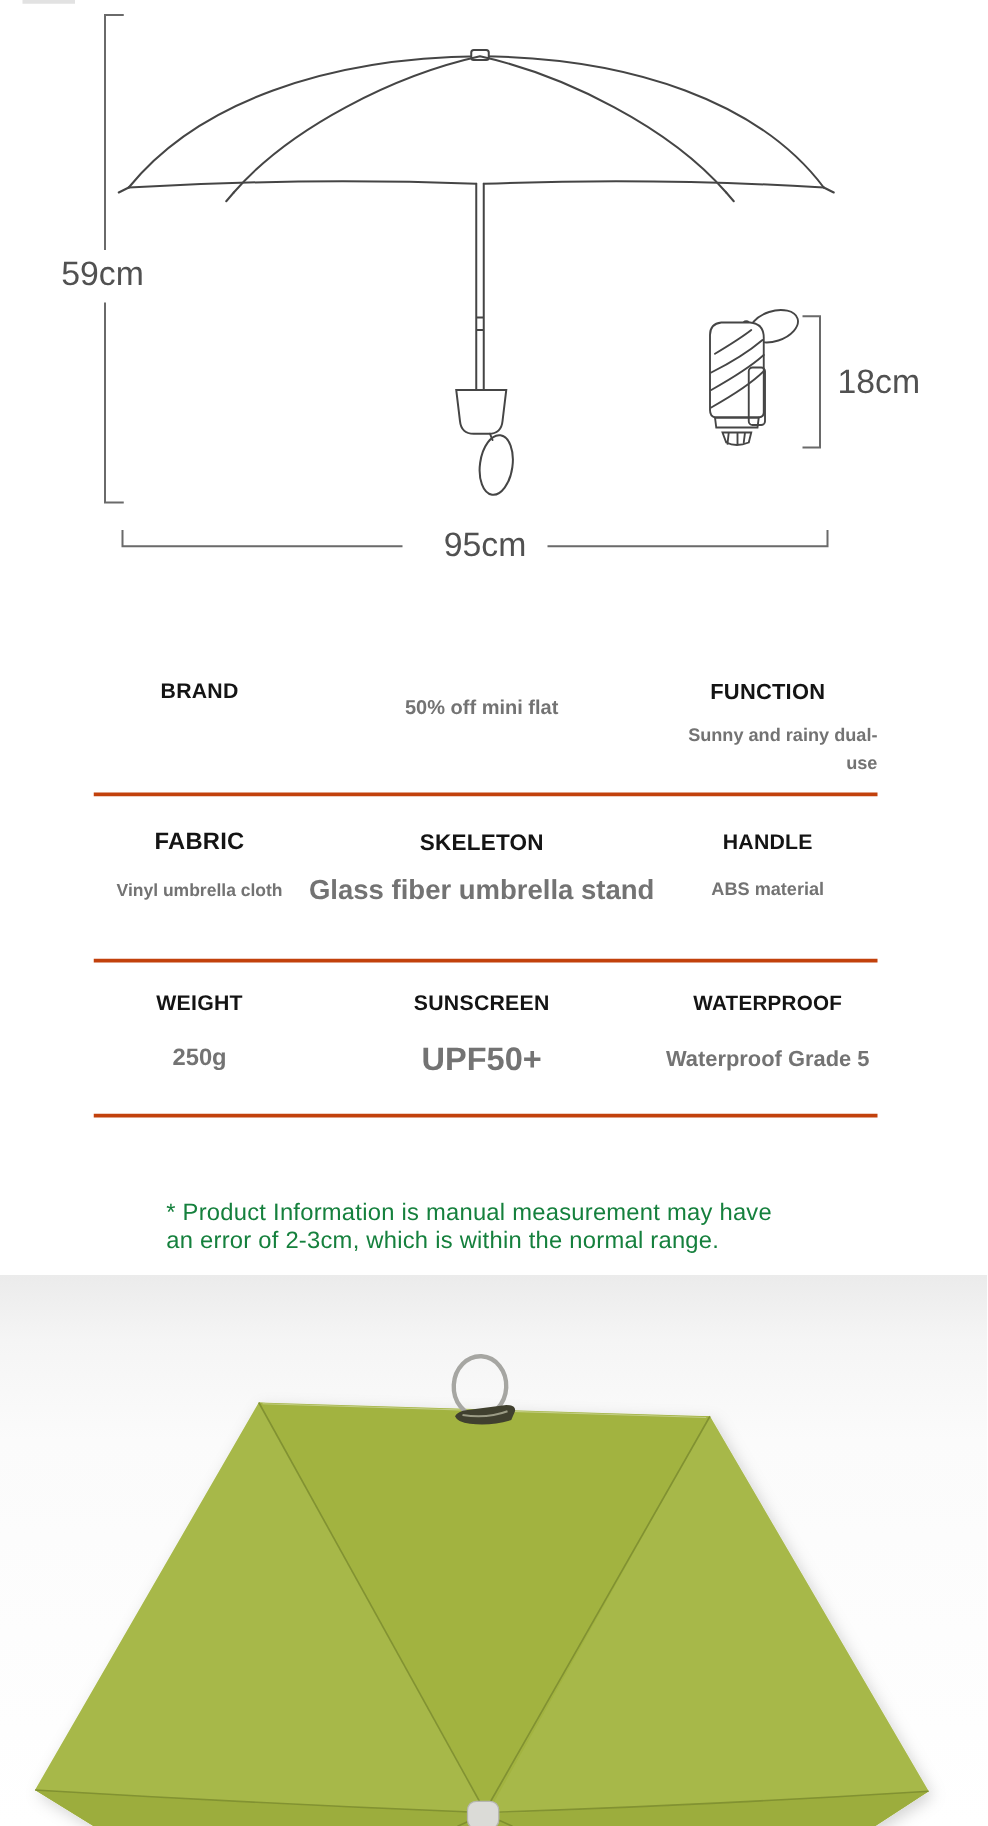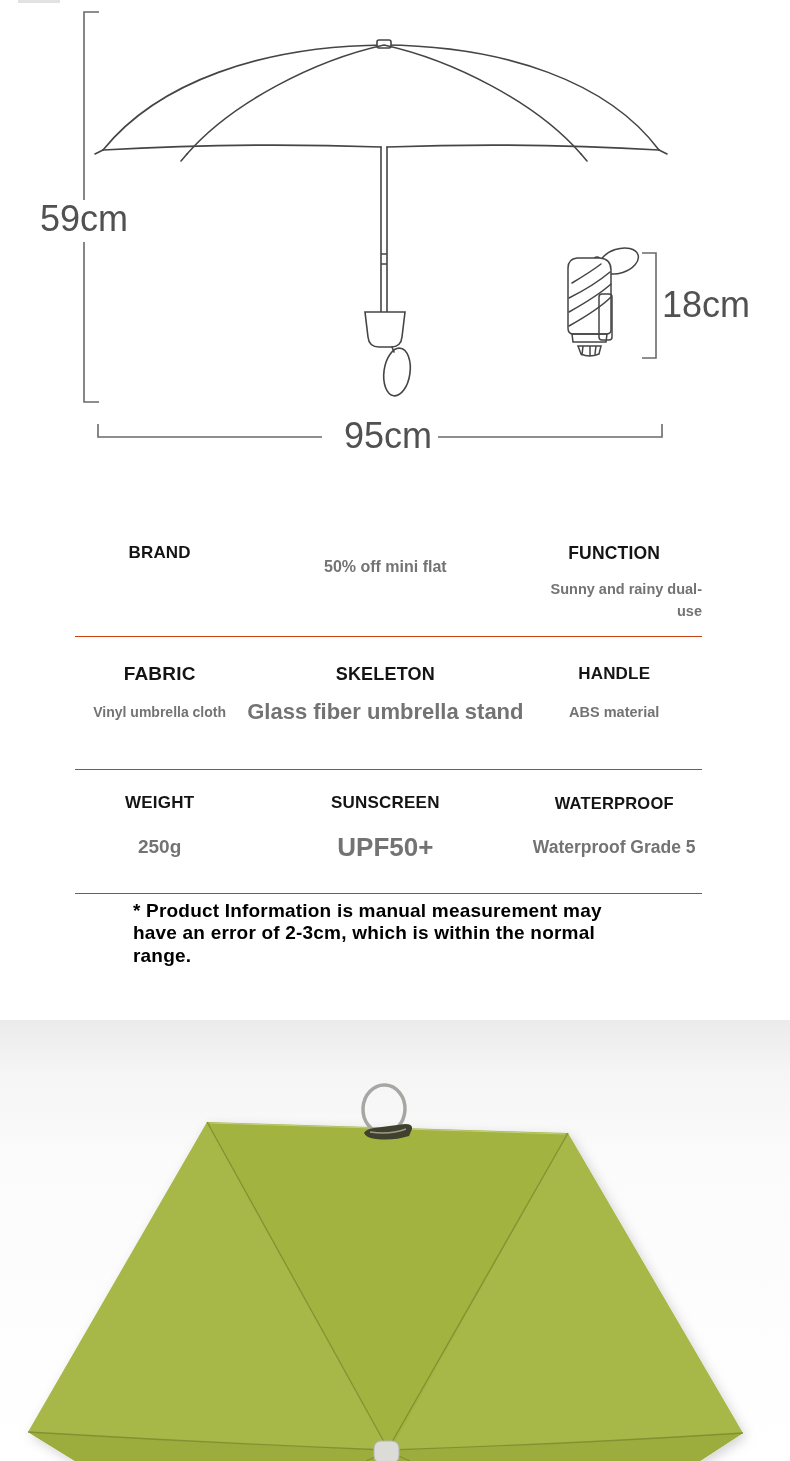--- a/index.html
+++ b/index.html
@@ -4,31 +4,31 @@
 <style>
   html,body{margin:0;padding:0;background:#ffffff;}
   .page{
     position:relative;width:790px;height:1461px;overflow:hidden;
     background:#ffffff;font-family:"Liberation Sans",sans-serif;
   }
   .artifact{position:absolute;left:18px;top:0;width:42px;height:3px;background:#e2e2e2;}
   
   .diagram-svg{position:absolute;left:0;top:0;}
   .dim-label{
-    position:absolute;color:#515151;font-size:36px;font-weight:400;
+    position:absolute;color:#515151;font-size:27px;font-weight:400;
     text-align:center;line-height:32px;background:#ffffff;
   }
   .dim-height{left:40px;top:203px;width:84px;}
   .dim-width{left:338px;top:420px;width:100px;}
   .dim-folded{left:662px;top:289px;width:82px;}
   
   .spec-table{position:absolute;left:75px;top:500px;width:627px;}
   .spec-row{
     display:grid;grid-template-columns:27% 45% 28%;
-    border-bottom:1px solid #c2410c;box-sizing:border-box;
+    border-bottom:3px solid #c2410c;box-sizing:border-box;
   }
   .spec-row.r1{height:137px;padding-top:42px;}
   .spec-row.r2{height:133px;padding-top:26px;}
   .spec-row.r3{height:124px;padding-top:22px;}
   .spec-cell{text-align:center;}
   .spec-header{color:#141414;font-weight:700;font-size:17px;line-height:22px;letter-spacing:.2px;}
   .spec-value{color:#737373;font-weight:700;font-size:16px;line-height:22px;margin-top:14px;}
   .r1 .c3 .spec-header{font-size:17.5px;}
   .r1 .c2 .spec-value{font-size:16px;}
   .r1 .c3 .spec-value{font-size:14.5px;text-align:right;}
@@ -38,22 +38,22 @@
   .r2 .c1 .spec-value{font-size:14px;}
   .r2 .c2 .spec-value{font-size:22px;}
   .r2 .c3 .spec-value{font-size:14.5px;}
   .r3 .spec-value{margin-top:18px;}
   .r3 .c3 .spec-header{font-size:16.5px;}
   .r3 .c1 .spec-value{font-size:19px;line-height:30px;}
   .r3 .c2 .spec-value{font-size:26px;line-height:30px;}
   .r3 .c3 .spec-value{font-size:17.5px;margin-top:22px;}
   
   .disclaimer{
-    position:absolute;left:133px;top:900px;width:505px;
-    color:#000000;font-size:19px;font-weight:700;line-height:1.18;letter-spacing:.2px;
+    position:absolute;left:133px;top:960px;width:505px;
+    color:#15803d;font-size:19px;font-weight:400;line-height:1.18;letter-spacing:.2px;
   }
   
   .photo{position:absolute;left:0;top:1020px;width:790px;height:441px;}
 </style>
 </head>
 <body>
 
 <div class="page">
 
   <div class="artifact"></div>

